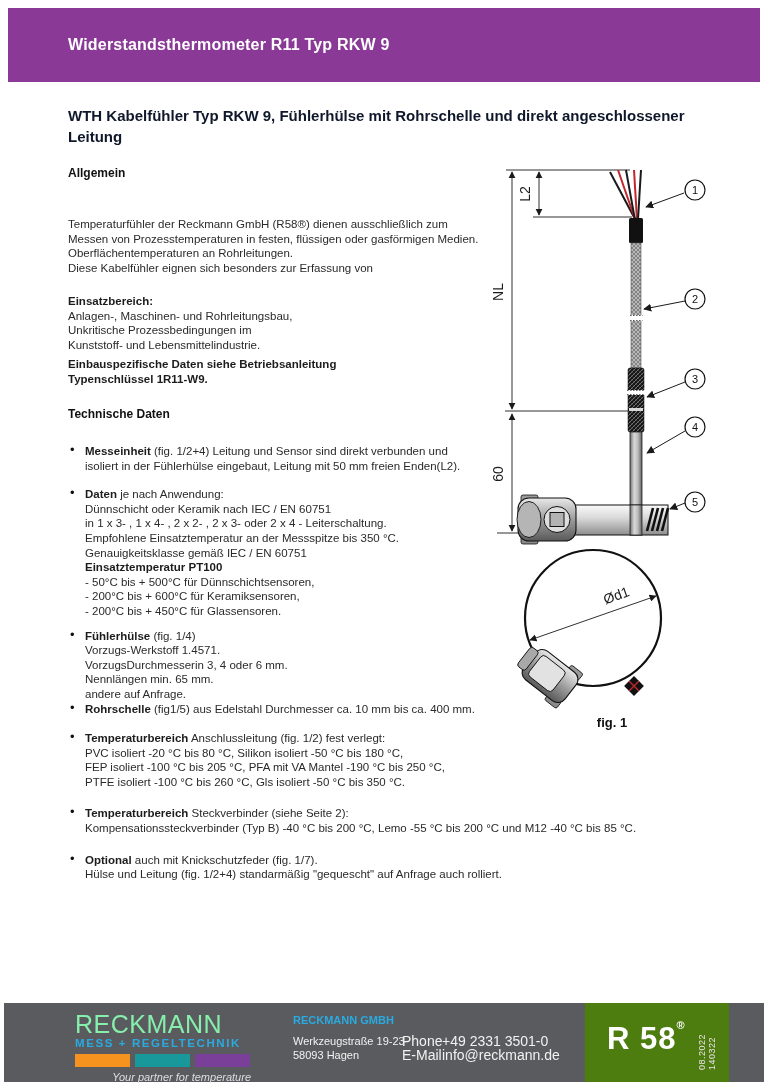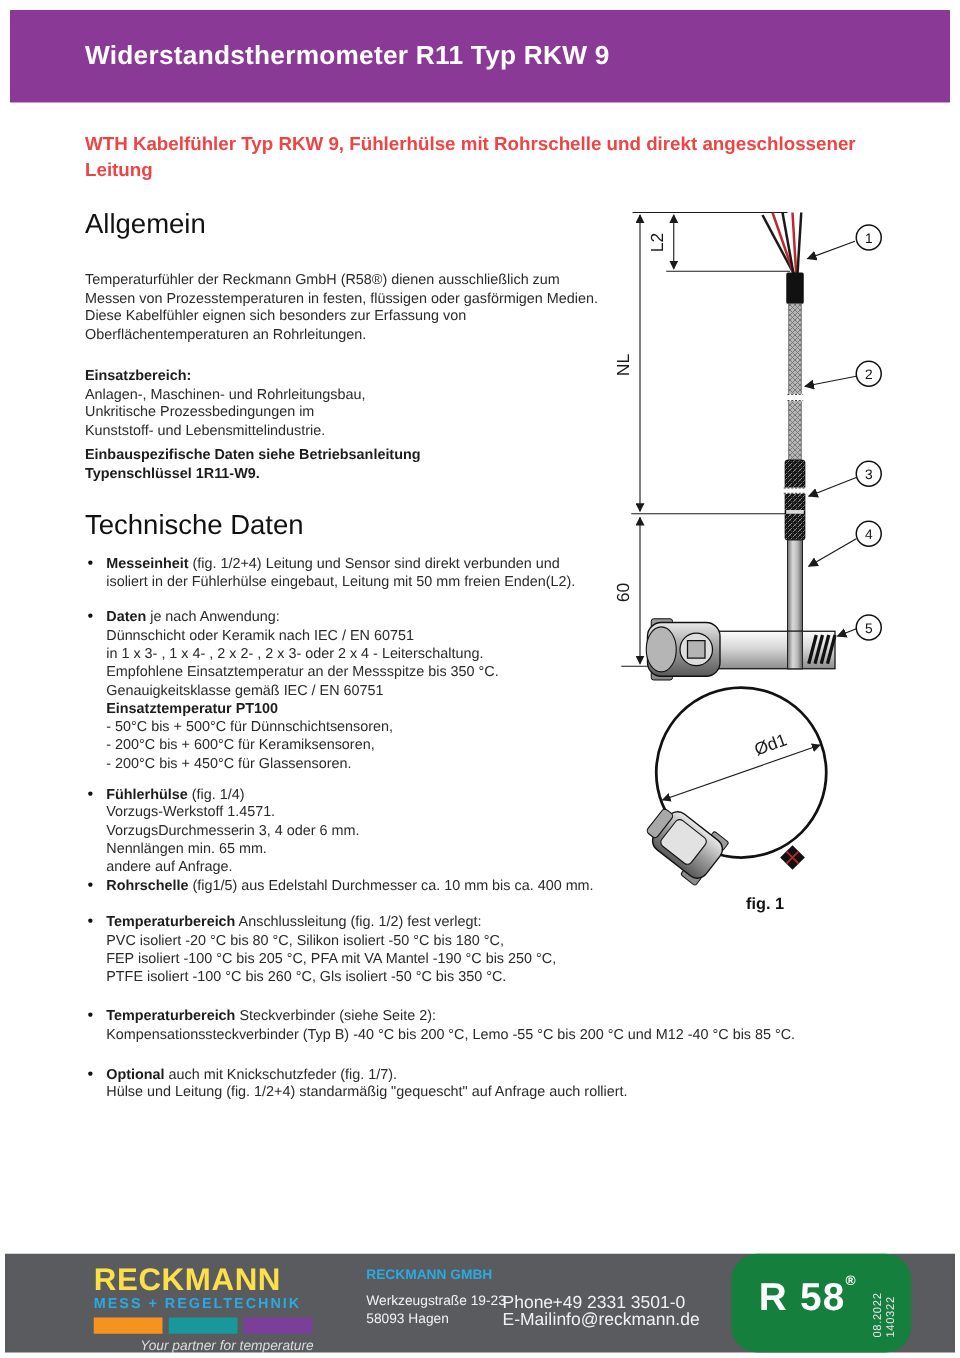--- a/index.html
+++ b/index.html
@@ -1,52 +1,52 @@
 <!DOCTYPE html>
 <html><head>
 <meta charset="utf-8">
 <style>
   html,body{margin:0;padding:0;background:#ffffff;}
   .page{position:relative;width:768px;height:1086px;background:#fff;overflow:hidden;
         font-family:"Liberation Sans",sans-serif;color:#231f20;}
   
   .titlebar{position:absolute;left:8px;top:8px;width:752px;height:74px;background:#8a3a96;
             display:flex;align-items:center;}
-  .titlebar h1{margin:0 0 0 60px;font-size:21px;font-weight:bold;color:#ffffff;letter-spacing:.2px;}
+  .titlebar h1{margin:0 0 0 60px;font-size:16px;font-weight:bold;color:#ffffff;letter-spacing:.2px;}
   .subtitle{position:absolute;left:68px;top:105px;width:680px;font-size:15px;font-weight:bold;
-            color:#ef4444;line-height:21px;}
-  
-  .h2{position:absolute;left:68px;font-size:22px;font-weight:normal;color:#111;}
+            color:#0f172a;line-height:21px;}
+  
+  .h2{position:absolute;left:68px;font-size:12px;font-weight:bold;color:#111;}
   
   .tblock{position:absolute;left:68px;font-size:11.5px;line-height:14.6px;color:#2a2a2a;}
   .bold{font-weight:bold;color:#1c1c1c;}
   
   .bullets{position:absolute;left:68px;top:444px;width:700px;font-size:11.5px;line-height:14.6px;color:#2a2a2a;}
   .bullet{position:relative;padding-left:17px;}
   .bullet::before{content:"\2022";position:absolute;left:2px;top:-1px;font-size:13px;color:#111;}
   .mb13{margin-bottom:14px}.mb10{margin-bottom:10px}.mb0{margin-bottom:0}
   .mb15{margin-bottom:15px}.mb17{margin-bottom:17px}
   
   .fig{position:absolute;left:478px;top:150px;width:292px;height:600px;}
   
   .footer{position:absolute;left:4px;top:1003px;width:760px;height:79px;background:#5a5b5f;}
   .logo{position:absolute;left:71px;top:9px;width:176px;}
-  .logo-name{font-size:25px;font-weight:bold;color:#fde047;letter-spacing:.5px;line-height:24px;}
+  .logo-name{font-size:25px;font-weight:normal;color:#86efac;letter-spacing:.5px;line-height:24px;}
   .logo-sub{font-size:11.5px;font-weight:bold;color:#29abe2;letter-spacing:1.6px;line-height:13px;margin-top:1px;}
   .logo-bars{display:flex;gap:5px;margin-top:4px;}
   .bar{height:13px;width:55px;}
   .bar.orange{background:#f6921e}.bar.teal{background:#18989b}.bar.lpurple{background:#7a3f98}
   .tagline{margin-top:4px;text-align:right;font-style:italic;font-size:11px;color:#dedede;}
   .addr{position:absolute;left:289px;top:10px;font-size:11px;line-height:14px;color:#f2f2f2;}
   .addr .company{font-weight:bold;color:#29abe2;margin-bottom:7px;}
   .addr .web{font-weight:bold;color:#29abe2;margin-top:22px;}
   .contact{position:absolute;left:398px;top:31px;font-size:14px;line-height:14px;color:#f2f2f2;}
   .contact .row{display:flex;}
   .contact .lab{width:40px;}
-  .r58block{position:absolute;left:581px;top:0;width:144px;height:79px;background:#15803d;border-radius:21px;}
+  .r58block{position:absolute;left:581px;top:0;width:144px;height:79px;background:#4d7c0f;}
   .r58{position:absolute;left:22px;top:16px;color:#fff;font-size:31px;font-weight:bold;letter-spacing:1px;}
   .r58 sup{font-size:11px;vertical-align:20px;}
   .dates{position:absolute;right:4px;top:39px;transform:rotate(-90deg);transform-origin:center;
          font-size:9px;line-height:10px;color:#efe3f1;letter-spacing:.5px;white-space:nowrap;}
   svg text{font-family:"Liberation Sans",sans-serif;}
 </style>
 </head>
 <body>
 
 <div class="page">
@@ -58,22 +58,22 @@
   <div class="subtitle">
     <div>WTH Kabelfühler Typ RKW 9, Fühlerhülse mit  Rohrschelle und direkt angeschlossener</div>
     <div>Leitung</div>
   </div>
 
   <div class="h2" style="top:166px">Allgemein</div>
 
   <div class="tblock" style="top:217px;width:430px">
     <div>Temperaturfühler der Reckmann GmbH (R58®) dienen ausschließlich zum</div>
     <div>Messen von Prozesstemperaturen in festen, flüssigen oder gasförmigen Medien.</div>
+    <div>Oberflächentemperaturen an Rohrleitungen.</div>
     <div>Diese Kabelfühler eignen sich besonders zur Erfassung von</div>
-    <div>Oberflächentemperaturen an Rohrleitungen.</div>
   </div>
 
   <div class="tblock" style="top:294px;width:430px">
     <div class="bold">Einsatzbereich:</div>
     <div>Anlagen-, Maschinen- und Rohrleitungsbau,</div>
     <div>Unkritische Prozessbedingungen im</div>
     <div>Kunststoff- und Lebensmittelindustrie.</div>
   </div>
 
   <div class="tblock bold" style="top:357px;width:430px">

